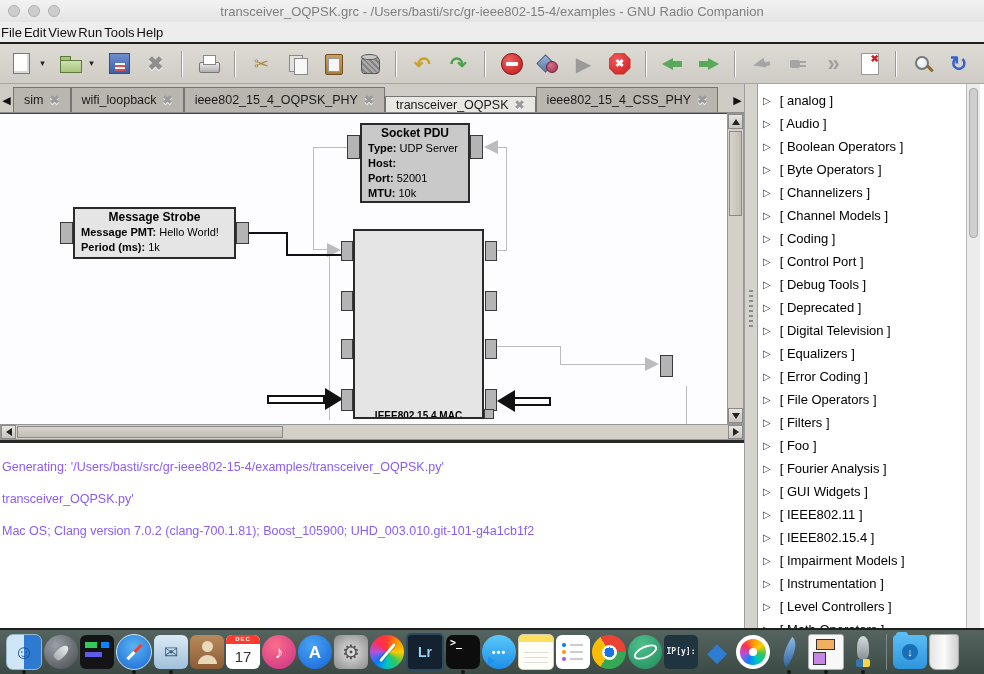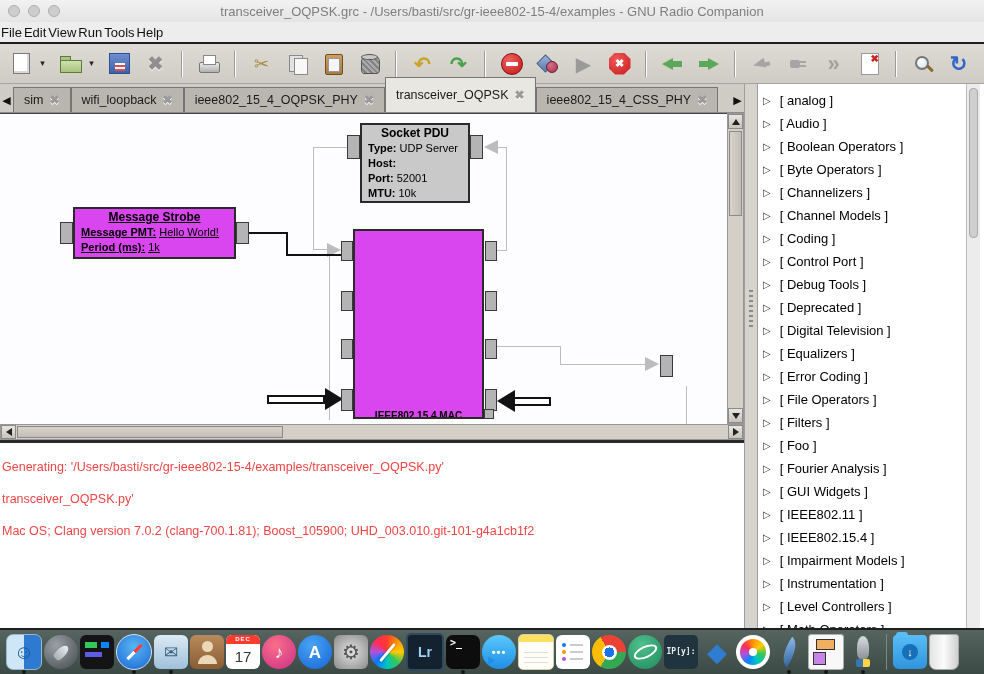--- a/index.html
+++ b/index.html
@@ -64,31 +64,31 @@
   .ti-find::after{content:"";position:absolute;left:17px;top:17px;width:8px;height:3px;background:#8a6a30;transform:rotate(45deg);border-radius:1px;}
   .ti-reload .gl{color:#3465c8;font-size:21px;font-weight:bold;}
   .ti-parser::after{content:"";position:absolute;right:1px;bottom:3px;width:9px;height:9px;border-radius:50%;background:radial-gradient(circle at 35% 30%,#e8d48a,#b89a30);}
   
   .tabbar{position:absolute;left:0;top:84px;width:744px;height:29px;background:#cfccc6;
           display:flex;align-items:flex-end;border-bottom:1px solid #8c8c8c;box-sizing:border-box;}
   .tab-scroll{width:13px;height:24px;display:flex;align-items:center;justify-content:center;font-size:11px;color:#111;flex:0 0 auto;}
   .tab-scroll.right{margin-left:auto;}
   .tab{height:25px;display:flex;align-items:center;gap:6px;padding:0 10px;font-size:12.5px;color:#1a1a1a;
        background:#b9b6af;border:1px solid #757575;border-bottom:none;box-sizing:border-box;flex:0 0 auto;}
-  .tab.active{background:#e9e7e2;height:35px;justify-content:space-between;}
+  .tab.active{background:#e9e7e2;height:16px;justify-content:space-between;}
   .tab-close{color:#9a9a9a;font-size:12px;font-weight:bold;text-shadow:0 1px 0 #fff;}
   
   .canvas{position:absolute;left:0;top:113px;width:727px;height:311px;background:#fdfdff;
           border-top:1px solid #444;overflow:hidden;box-sizing:border-box;}
   .block{position:absolute;border:2px solid #2a2a2a;box-sizing:border-box;font-size:11px;color:#000;}
   .block .btitle{font-weight:bold;font-size:12px;text-align:center;line-height:16px;}
   .block .bp{line-height:15px;padding-left:6px;white-space:nowrap;}
   .block .bp b{margin-right:3px;text-align:right;}
   .blk-gray{background:#c9c9c9;}
-  .blk-lav{background:#d946ef;text-decoration:underline;}
+  .blk-lav{background:#e5e5e5;}
   .rime-center{position:absolute;left:0;right:0;top:72px;text-align:center;}
   .rime-clip{position:absolute;left:4px;right:4px;bottom:0;height:7px;overflow:hidden;font-weight:bold;font-size:10px;text-align:center;line-height:12px;}
   .port{position:absolute;background:#b4b4b4;border:1px solid #3a3a3a;box-sizing:border-box;}
   .wire{position:absolute;background:#bcbcbc;}
   .wire-b{position:absolute;background:#111;}
   .arr-r{position:absolute;width:0;height:0;border-top:7px solid transparent;border-bottom:7px solid transparent;border-left:14px solid #bcbcbc;}
   .arr-l{position:absolute;width:0;height:0;border-top:7px solid transparent;border-bottom:7px solid transparent;border-right:14px solid #bcbcbc;}
   .barr-r{position:absolute;width:0;height:0;border-top:11px solid transparent;border-bottom:11px solid transparent;border-left:18px solid #111;}
   .barr-l{position:absolute;width:0;height:0;border-top:11px solid transparent;border-bottom:11px solid transparent;border-right:18px solid #111;}
   .busrect{position:absolute;background:#fff;border:2px solid #111;box-sizing:border-box;}
@@ -99,21 +99,21 @@
   .sb-thumb{position:absolute;background:linear-gradient(90deg,#d8d4cc,#c2beb6);border:1px solid #8a8a8a;box-sizing:border-box;}
   .hthumb{background:linear-gradient(#d8d4cc,#c2beb6);}
   .t-up{width:0;height:0;border-left:4px solid transparent;border-right:4px solid transparent;border-bottom:6px solid #222;}
   .t-down{width:0;height:0;border-left:4px solid transparent;border-right:4px solid transparent;border-top:6px solid #222;}
   .t-left{width:0;height:0;border-top:4px solid transparent;border-bottom:4px solid transparent;border-right:6px solid #222;}
   .t-right{width:0;height:0;border-top:4px solid transparent;border-bottom:4px solid transparent;border-left:6px solid #222;}
   .pane-sep{position:absolute;left:744px;top:84px;width:14px;height:546px;background:#d6d3cc;border-left:1px solid #9e9e9e;border-right:1px solid #9e9e9e;box-sizing:border-box;}
   .pane-handle{position:absolute;left:4px;top:206px;width:4px;height:40px;background:repeating-linear-gradient(#8a8a8a 0 2px,transparent 2px 5px);}
   .console-sep{position:absolute;left:0;top:440px;width:744px;height:3px;background:#2a2a2a;}
   .console{position:absolute;left:0;top:443px;width:744px;height:185px;background:#fff;padding:16px 0 0 2px;box-sizing:border-box;}
-  .console-line{font-size:12.5px;line-height:16px;color:#ef4444;white-space:nowrap;}
+  .console-line{font-size:12.5px;line-height:16px;color:#8b5cf6;white-space:nowrap;}
   
   .sidebar{position:absolute;left:758px;top:84px;width:208px;height:546px;background:#fff;overflow:hidden;padding-top:5px;box-sizing:border-box;}
   .cat-row{display:flex;align-items:center;height:23px;padding-left:5px;font-size:13px;color:#000;white-space:nowrap;}
   .cat-row .exp{font-size:10px;color:#333;margin-right:9px;}
   .side-scroll{position:absolute;left:966px;top:84px;width:14px;height:546px;background:#ececec;border-left:1px solid #bbb;box-sizing:border-box;}
   .side-thumb{position:absolute;left:2px;top:4px;width:9px;height:150px;background:#cfcfcf;border:1px solid #aaa;border-radius:4px;box-sizing:border-box;}
   .win-bottom{position:absolute;left:0;top:628px;width:984px;height:2px;background:#1e1e1e;}
   
   .dock{position:absolute;left:0;top:630px;width:984px;height:44px;background:linear-gradient(#55645e,#3c4a46);
         display:flex;align-items:center;gap:2px;padding:0 6px;box-sizing:border-box;}

